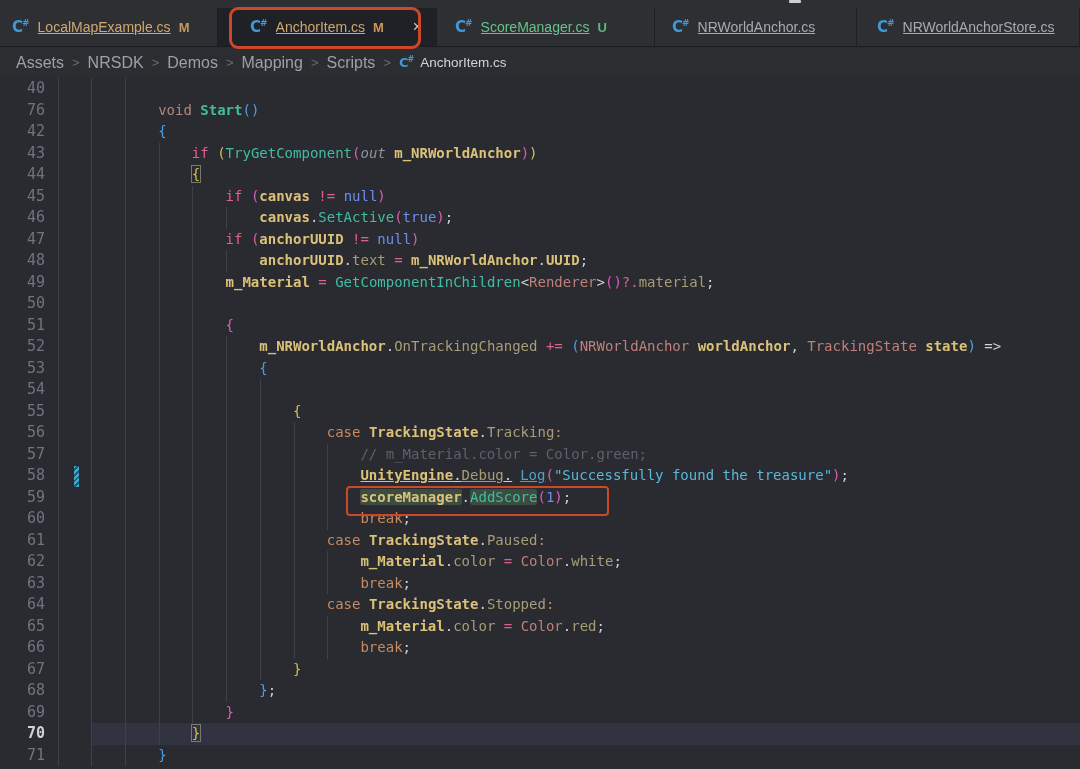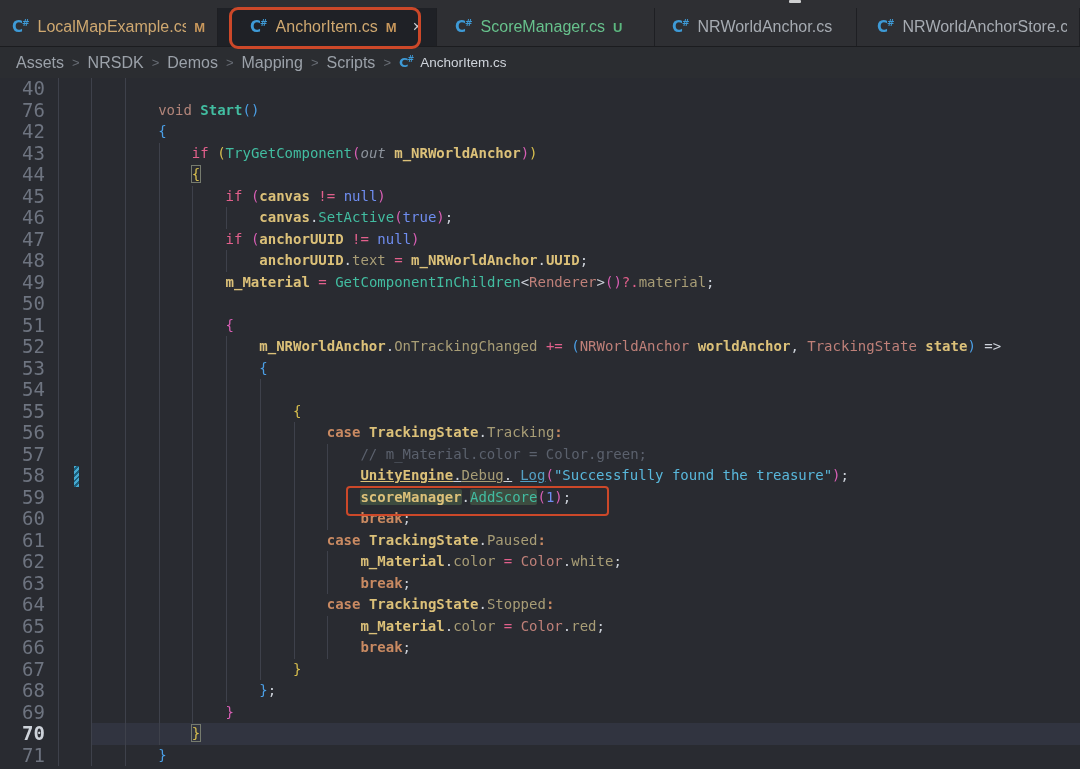--- a/index.html
+++ b/index.html
@@ -6,21 +6,21 @@
   #stage{position:relative;width:1080px;height:769px;overflow:hidden;
          background:var(--editor_bg);font-family:"Liberation Sans",sans-serif;}
 
   
   #tabbar{position:absolute;left:0;top:0;width:1080px;height:47px;
           background:var(--tabbar_bg);border-bottom:1px solid #1b1c1f;
           display:flex;align-items:flex-end;box-sizing:border-box;}
   .tab{height:38px;display:flex;align-items:center;box-sizing:border-box;
        border-right:1px solid #1e1f23;cursor:default;}
   .tab.active{background:var(--tab_active_bg);}
-  .tab .label{font-size:16px;white-space:nowrap;overflow:hidden;}
+  .tab .label{font-size:14px;white-space:nowrap;overflow:hidden;text-decoration:underline;}
   .tab.state-modified .label{color:var(--tab_modified);}
   .tab.state-added .label{color:var(--tab_added);}
   .tab.state-normal .label{color:var(--tab_normal);}
   .badge{font-size:13px;margin-left:8px;font-weight:bold;}
   .badge-M{color:var(--badge_m);} .badge-U{color:var(--badge_u);}
   .close{margin-left:auto;color:#ccd0d6;font-size:16px;line-height:16px;padding:0 2px;}
   .csicon{color:var(--csharp_icon);font-weight:bold;font-size:15px;margin-right:8px;
           font-family:"DejaVu Sans",sans-serif;}
   .csicon .hash{font-size:9px;vertical-align:super;margin-left:-1px;}
   #top-artifact{position:absolute;left:789px;top:0;width:12px;height:3px;
@@ -37,24 +37,24 @@
   #crumbbar .csicon .hash{font-size:8px;}
 
   
   #editor{position:absolute;left:0;top:78px;width:1080px;height:691px;
           font-family:"DejaVu Sans Mono","Liberation Mono",monospace;font-size:14px;}
   #curline{position:absolute;left:92px;right:0;height:21.5px;background:var(--curline_bg);z-index:0;}
   .guide{position:absolute;width:1px;background:var(--guide);z-index:1;}
   #lines{position:relative;z-index:2;}
   .cl{position:relative;height:21.5px;line-height:21.5px;padding-left:57px;box-sizing:border-box;}
   .ln{position:absolute;left:0;top:0;width:45px;text-align:right;
-      color:var(--gutter_num);font-size:19px;}
+      color:var(--gutter_num);font-size:15px;}
   .cl.current .ln{color:var(--gutter_num_active);font-weight:bold;}
   .code{white-space:pre;}
-  .tk-plain{color:var(--plain);} .tk-kw{color:var(--kw);} .tk-kw2{color:var(--kw2);font-weight:bold;}
+  .tk-plain{color:var(--plain);} .tk-kw{color:var(--kw);} .tk-kw2{color:var(--kw2);}
   .tk-mod{color:var(--mod);font-style:italic;} .tk-type{color:var(--type);} .tk-kwm{color:var(--kwm);}
   .tk-meth{color:var(--meth);text-align:center;} .tk-logm{color:var(--logm);margin-left:8px;}
   .tk-field{color:var(--field);font-weight:bold;}
   .tk-prop{color:var(--prop);} .tk-str{color:var(--str);} .tk-num{color:var(--num);}
   .tk-com{color:var(--com);}
   .tk-b1{color:var(--b1);} .tk-b2{color:var(--b2);} .tk-b3{color:var(--b3);}
   .tk-bold{font-weight:bold;}
   .tk-u{text-decoration:underline;}
   .tk-hl{background:var(--hl_bg);border-radius:2px;}
   .tk-match{outline:1px solid #767b6e;}

